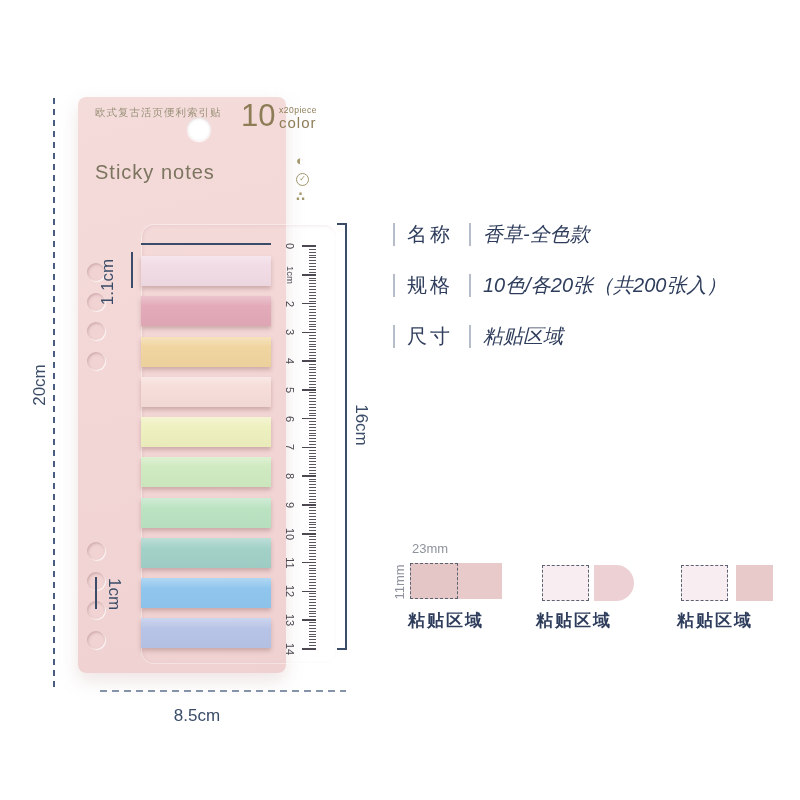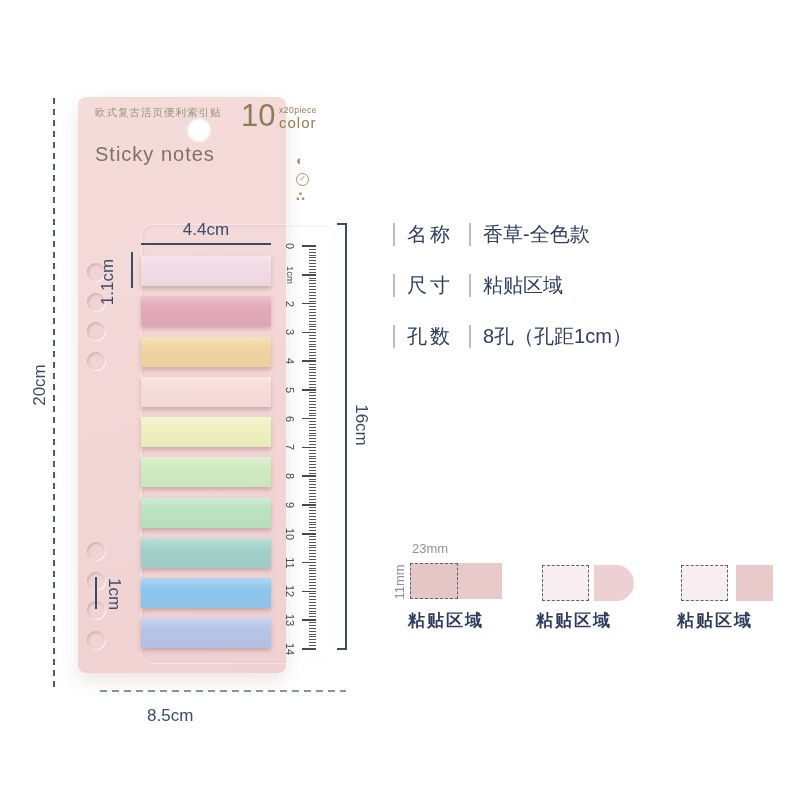--- a/index.html
+++ b/index.html
@@ -7,21 +7,21 @@
   #stage{position:relative;width:800px;height:800px;background:#fff;overflow:hidden;}
   .abs{position:absolute;}
 
   
   .card{position:absolute;left:78px;top:97px;width:208px;height:576px;border-radius:8px;
         background:linear-gradient(165deg,#f4dcdb 0%,#f2d6d5 55%,#efd1d1 100%);
         box-shadow:0 8px 18px rgba(190,150,150,0.25);}
   .panel{position:absolute;left:64px;top:128px;width:194px;height:438px;border-radius:12px;
          box-shadow:0 0 0 1px rgba(255,255,255,0.4), inset 1px 1px 3px rgba(190,140,140,0.18);}
   .card-header-label{position:absolute;left:17px;top:9px;font-size:10.5px;letter-spacing:1px;color:#9a9178;}
-  .brand{position:absolute;left:17px;top:46px;font-size:20px;letter-spacing:1px;color:#7b745e;font-weight:500;}
+  .brand{position:absolute;left:17px;top:64px;font-size:20px;letter-spacing:1px;color:#7b745e;font-weight:500;}
   .count-number{position:absolute;left:163px;top:1px;font-size:31px;color:#8d7d57;font-weight:400;}
   .count-mult{position:absolute;left:201px;top:8px;font-size:8.5px;color:#8d7d57;letter-spacing:0.5px;}
   .count-unit{position:absolute;left:201px;top:17px;font-size:15px;color:#8d7d57;letter-spacing:1px;}
   .punch-hole{position:absolute;left:109px;top:20px;width:24px;height:24px;border-radius:50%;background:#fff;
               box-shadow:inset 0 1px 3px rgba(160,110,110,0.35), 0 1px 1px rgba(255,255,255,0.9);}
   .icon{position:absolute;left:218px;color:#a1976c;}
   .icon-halfmoon{font-size:13px;line-height:13px;}
   .icon-check{width:11px;height:11px;border:1.3px solid #a1976c;border-radius:50%;
               font-size:8px;line-height:10px;text-align:center;}
   .icon-dots{font-size:13px;line-height:12px;font-weight:bold;}
@@ -48,21 +48,21 @@
   .dim-rot-cw{transform:translate(-50%,-50%) rotate(90deg);}
   .dim-line{position:absolute;background:#3a4c68;}
   .dash-v{position:absolute;width:2px;background:repeating-linear-gradient(to bottom,#4a5d80 0,#4a5d80 6px,transparent 6px,transparent 11px);}
   .dash-h{position:absolute;height:2px;background:repeating-linear-gradient(to right,#8593a8 0,#8593a8 7px,transparent 7px,transparent 12px);}
 
   
   .spec-list{position:absolute;left:393px;top:220px;}
   .spec-row{display:flex;align-items:center;height:28px;margin-bottom:23px;}
   .spec-bar{width:2px;height:23px;background:#b6bcc8;flex:none;margin-right:12px;}
   .spec-label{width:52px;font-size:20px;color:#2f3d5c;letter-spacing:3px;margin-right:10px;flex:none;}
-  .spec-value{font-size:20px;color:#2f3d5c;white-space:nowrap;}
+  .spec-value{font-size:20px;color:#2f3d5c;white-space:nowrap;font-style:italic;}
 
   
   .diag-label{position:absolute;font-size:17px;font-weight:bold;letter-spacing:2px;color:#2f3d5c;white-space:nowrap;}
   .mm-label{position:absolute;font-size:13px;color:#8d929b;white-space:nowrap;}
   .dash-box{position:absolute;border:1.5px dashed #5c6272;box-sizing:border-box;}
 </style>
 </head>
 <body>
 
 <div id="stage">
@@ -134,58 +134,57 @@
         <div class="ruler-num" style="left: 212px; top: 465.58px;">11</div>
         <div class="ruler-cm" style="top: 493.56px;"></div>
         <div class="ruler-num" style="left: 212px; top: 494.36px;">12</div>
         <div class="ruler-cm" style="top: 522.34px;"></div>
         <div class="ruler-num" style="left: 212px; top: 523.14px;">13</div>
         <div class="ruler-cm" style="top: 551.12px;"></div>
         <div class="ruler-num" style="left: 212px; top: 551.92px;">14</div>
       </div>
   </div>
 
-  <div class="dim-text" style="left:141px;top:220px;width:130px;text-align:center;">4.4cm</div>
   <div class="dim-line" style="left:141px;top:243px;width:130px;height:1.6px;"></div>
 
   <div class="dim-text dim-rot-ccw" style="left:108px;top:282px;">1.1cm</div>
   <div class="dim-line" style="left:131px;top:252px;width:1.6px;height:36px;"></div>
 
   <div class="dim-text dim-rot-ccw" style="left:40px;top:385px;">20cm</div>
   <div class="dash-v" style="left:53px;top:98px;height:593px;"></div>
 
   <div class="dim-text dim-rot-cw" style="left:361px;top:425px;">16cm</div>
   <div class="dim-line" style="left:345px;top:223px;width:1.6px;height:427px;"></div>
   <div class="dim-line" style="left:337px;top:223px;width:9px;height:1.6px;"></div>
   <div class="dim-line" style="left:337px;top:648px;width:9px;height:1.6px;"></div>
 
   <div class="dim-text dim-rot-cw" style="left:114px;top:594px;">1cm</div>
   <div class="dim-line" style="left:95px;top:577px;width:1.6px;height:32px;"></div>
 
   <div class="dash-h" style="left:100px;top:690px;width:246px;"></div>
-  <div class="dim-text" style="left:147px;top:706px;width:100px;text-align:left;">8.5cm</div>
+  <div class="dim-text" style="left:147px;top:706px;width:100px;text-align:center;">8.5cm</div>
 
   <div class="spec-list" id="specs">
       <div class="spec-row">
         <div class="spec-bar"></div>
         <div class="spec-label">名称</div>
         <div class="spec-bar"></div>
         <div class="spec-value">香草-全色款</div>
       </div>
       <div class="spec-row">
         <div class="spec-bar"></div>
+        <div class="spec-label">规格</div>
+        <div class="spec-bar"></div>
+        <div class="spec-value">10色/各20张（共200张入）</div>
+      </div>
+      <div class="spec-row">
+        <div class="spec-bar"></div>
         <div class="spec-label">尺寸</div>
         <div class="spec-bar"></div>
         <div class="spec-value">粘贴区域</div>
-      </div>
-      <div class="spec-row">
-        <div class="spec-bar"></div>
-        <div class="spec-label">孔数</div>
-        <div class="spec-bar"></div>
-        <div class="spec-value">8孔（孔距1cm）</div>
       </div>
     </div>
 
   <div class="mm-label" style="left:412px;top:541px;">23mm</div>
   <div class="mm-label dim-rot-ccw" style="position:absolute;left:399px;top:582px;">11mm</div>
 
   <div class="abs" style="left:410px;top:563px;width:92px;height:36px;background:#e9caca;">
     <div class="dash-box" style="left:0;top:0;width:48px;height:36px;background:rgba(0,0,0,0.02);"></div>
   </div>
   <div class="diag-label" style="left:408px;top:609px;">粘贴区域</div>

